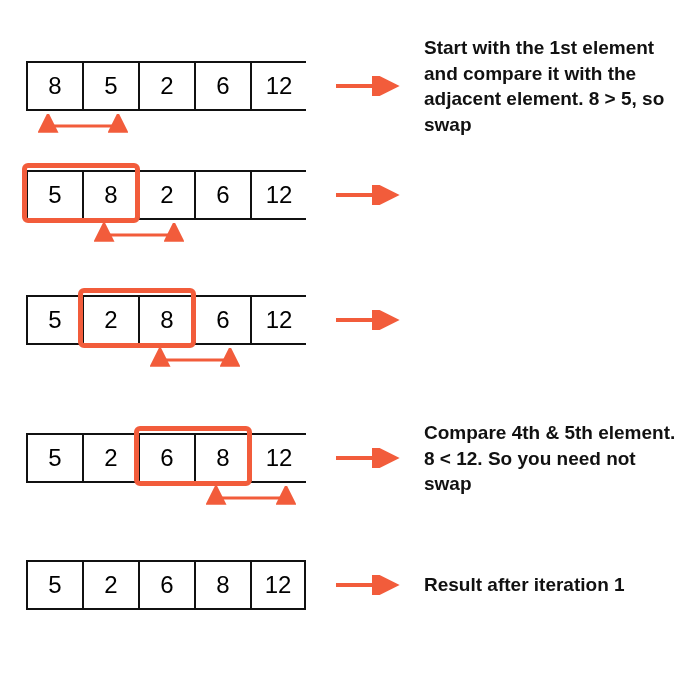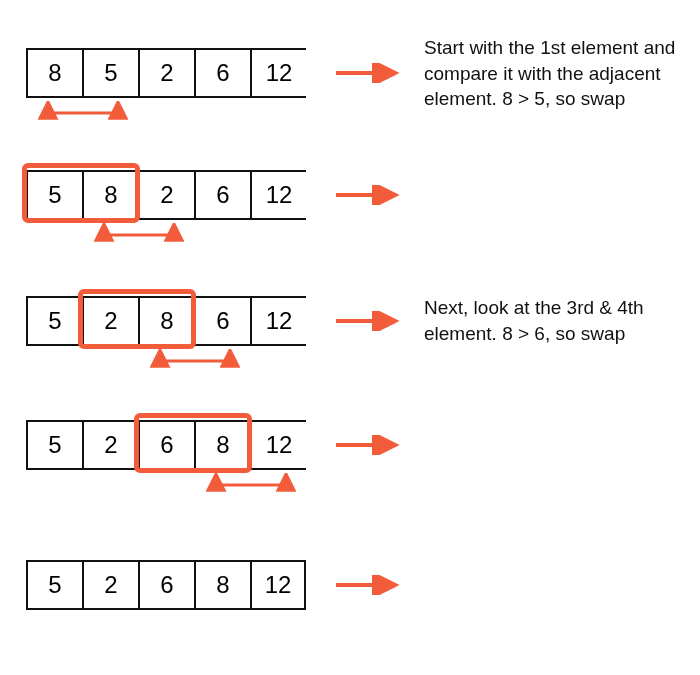--- a/index.html
+++ b/index.html
@@ -4,21 +4,21 @@
 <style>
   html,body{margin:0;padding:0;background:#fff;font-family:"Segoe UI",Arial,sans-serif;}
   .stage{position:relative;width:700px;height:675px;}
   .row{position:absolute;left:26px;right:20px;display:flex;align-items:center;}
   .cells{display:flex;position:relative;}
   .cell{width:56px;height:50px;border:2px solid #111;border-right:none;display:flex;align-items:center;justify-content:center;font-size:24px;font-weight:500;box-sizing:border-box;}
   .cell:last-child{border-right:2px solid #111;}
   .hl{position:absolute;width:118px;height:60px;border:5px solid #f25c3b;border-radius:6px;top:-7px;box-sizing:border-box;pointer-events:none;}
   .swap-arrow{position:absolute;pointer-events:none;}
   .big-arrow{flex:0 0 auto;width:70px;height:20px;margin-left:28px;margin-right:20px;}
-  .desc{flex:1;font-size:19px;line-height:1.35;color:#111;max-width:260px;}
+  .desc{flex:1;font-size:19px;line-height:1.35;color:#111;max-width:260px;font-weight:bold;}
 </style>
 </head>
 <body>
 
 <div class="stage">
 
   <svg width="0" height="0" style="position:absolute">
     <defs>
       <marker id="ah" viewBox="0 0 10 10" refX="8" refY="5" markerWidth="7" markerHeight="7" orient="auto-start-reverse">
         <path d="M0,0 L10,5 L0,10 z" fill="#f25c3b"></path>
@@ -69,46 +69,47 @@
       <div class="cell">6</div>
       <div class="cell">12</div>
       <div class="hl" style="left:52px;"></div>
       <svg class="swap-arrow" style="left:124px;top:53px;" width="90" height="22">
         <path d="M10,2 L10,12 L80,12 L80,2" fill="none" stroke="#f25c3b" stroke-width="3" marker-start="url(#ah)" marker-end="url(#ah)"></path>
       </svg>
     </div>
     <svg class="big-arrow" viewBox="0 0 70 20">
       <line x1="2" y1="10" x2="60" y2="10" stroke="#f25c3b" stroke-width="4" marker-end="url(#ah)"></line>
     </svg>
-    <div class="desc">Next, look at the 3rd &amp; 4th element. 8 &gt; 6, so swap</div>
   </div>
 
   <div class="row" style="top:420px;">
     <div class="cells">
       <div class="cell">5</div>
       <div class="cell">2</div>
       <div class="cell">6</div>
       <div class="cell">8</div>
       <div class="cell">12</div>
       <div class="hl" style="left:108px;"></div>
       <svg class="swap-arrow" style="left:180px;top:53px;" width="90" height="22">
         <path d="M10,2 L10,12 L80,12 L80,2" fill="none" stroke="#f25c3b" stroke-width="3" marker-start="url(#ah)" marker-end="url(#ah)"></path>
       </svg>
     </div>
     <svg class="big-arrow" viewBox="0 0 70 20">
       <line x1="2" y1="10" x2="60" y2="10" stroke="#f25c3b" stroke-width="4" marker-end="url(#ah)"></line>
     </svg>
+    <div class="desc">Compare 4th &amp; 5th element. 8 &lt; 12. So you need not swap</div>
   </div>
 
   <div class="row" style="top:560px;">
     <div class="cells">
       <div class="cell">5</div>
       <div class="cell">2</div>
       <div class="cell">6</div>
       <div class="cell">8</div>
       <div class="cell">12</div>
     </div>
     <svg class="big-arrow" viewBox="0 0 70 20">
       <line x1="2" y1="10" x2="60" y2="10" stroke="#f25c3b" stroke-width="4" marker-end="url(#ah)"></line>
     </svg>
+    <div class="desc">Result after iteration 1</div>
   </div>
 
 </div>
 
 </body></html>

